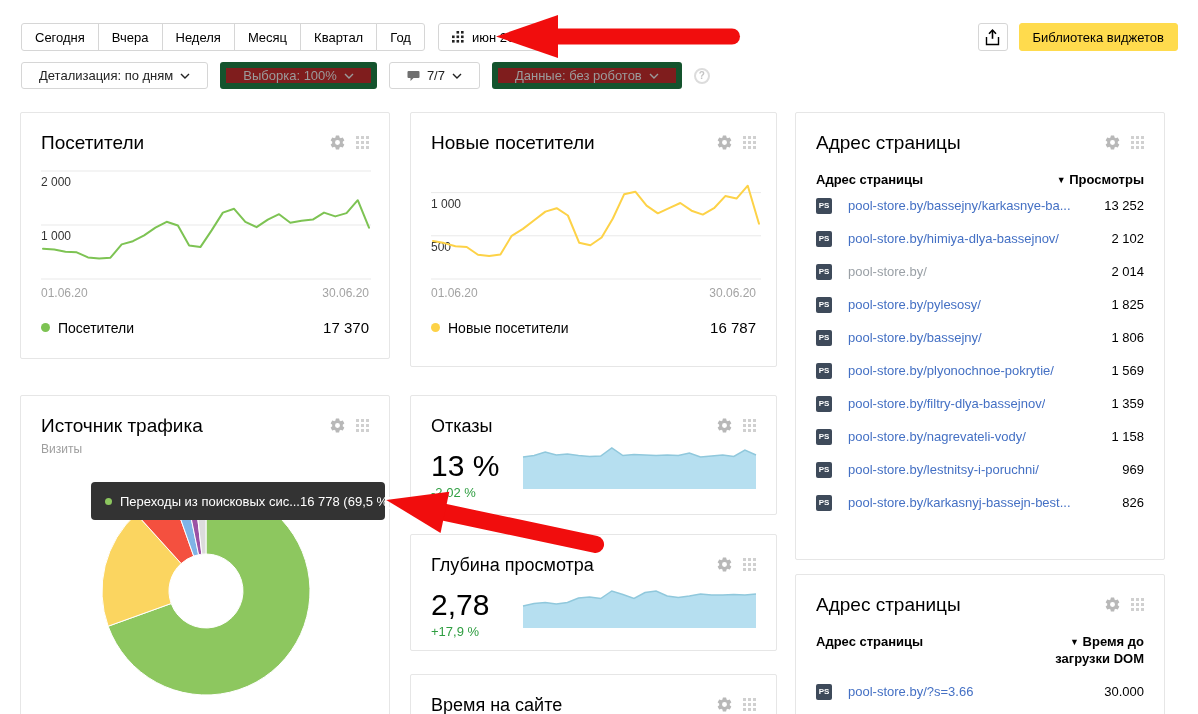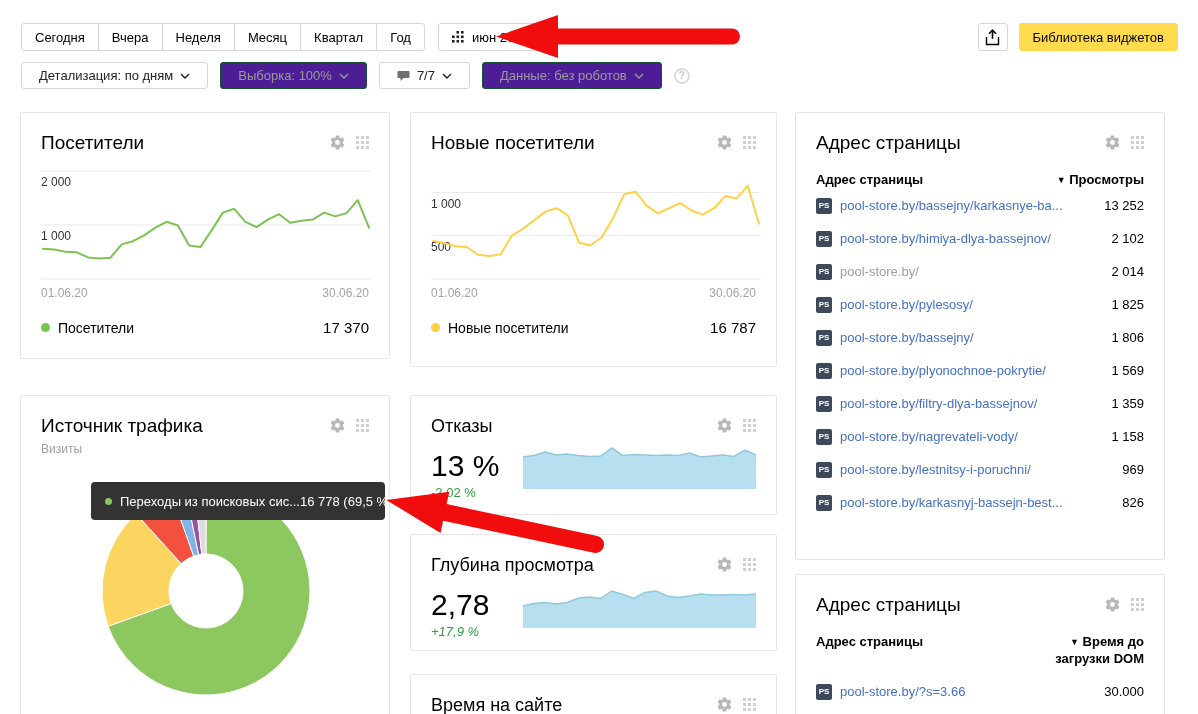--- a/index.html
+++ b/index.html
@@ -11,21 +11,21 @@
   .seg .btn{border-radius:0;margin-left:-1px}
   .seg .btn:first-child{border-radius:3px 0 0 3px;margin-left:0}
   .seg .btn:last-child{border-radius:0 3px 3px 0}
   .toolbar{position:absolute;left:21px;top:23px;display:flex;gap:13px}
   .actions{position:absolute;top:23px;right:20px;display:flex;gap:11px}
   .icon-btn{width:30px;justify-content:center;padding:0}
   .btn.yellow{background:#ffdb4d;border-color:#ffdb4d}
   .filters{position:absolute;left:21px;top:62px;display:flex;gap:12px;align-items:center}
   .filter{height:27px;border-radius:3px;display:inline-flex;align-items:center;gap:7px;padding:0 17px;font-size:13px;cursor:pointer;white-space:nowrap}
   .filter.solid{background:#fff;border:1px solid #d6d6d6;color:#222}
-  .filter.ghost{background:#4c1d95;border:1px solid #14532d;color:#9b9b9b}
+  .filter.ghost{background:#7f1d1d;border:6px solid #14532d;color:#9b9b9b}
   .help{width:16px;height:16px;border-radius:50%;border:2px solid #dcdcdc;color:#c4c4c4;
         display:inline-flex;align-items:center;justify-content:center;font-size:10px;font-weight:bold;cursor:pointer}
   .card{position:absolute;background:#fff;border:1px solid #e6e6e6;border-radius:2px;padding:18px 20px}
   .card-head{display:flex;justify-content:space-between;align-items:flex-start}
   .card-title{font-size:19px;font-weight:normal;line-height:24px}
   .card-icons{display:flex;gap:10px;align-items:center;margin-top:3px}
   .card-icons span{cursor:pointer;line-height:0}
   .subtitle{color:#9e9e9e;font-size:12px;margin-top:4px}
   .plot{margin-top:14px;line-height:0}
   .dates{display:flex;justify-content:space-between;color:#a3a3a3;font-size:12px;margin-top:5px}
@@ -34,21 +34,21 @@
   .dot{width:9px;height:9px;border-radius:50%;display:inline-block}
   .legend .val{font-size:15px}
   .thead{display:flex;justify-content:space-between;font-weight:bold;font-size:13px;margin-top:17px;line-height:16px}
   .thead .sortcol{text-align:right;cursor:pointer}
   .thead .narrow{width:118px}
   .tri{font-size:9px;position:relative;top:-1px}
   .trow{display:flex;align-items:center;justify-content:space-between;height:33px;font-size:13px}
   .link{display:inline-flex;align-items:center;color:#4470c4;text-decoration:none;cursor:pointer;overflow:hidden;white-space:nowrap}
   .link.muted{color:#9aa0a6}
   .fav{width:16px;height:16px;min-width:16px;background:#3e4a5a;color:#fff;font-size:8px;font-weight:bold;
-       display:inline-flex;align-items:center;justify-content:center;border-radius:2px;margin-right:8px}
+       display:inline-flex;align-items:center;justify-content:center;border-radius:2px;margin-right:16px}
   .num{color:#000}
   .kpi-val{font-size:30px;margin-top:12px;line-height:32px}
   .kpi-delta{font-size:13px;margin-top:3px}
   .spark{position:absolute;right:18px;top:32px;line-height:0}
   .tooltip{position:absolute;left:70px;top:86px;width:294px;height:38px;background:#333;border-radius:4px;
            color:#fff;display:flex;align-items:center;justify-content:space-between;padding:0 14px;z-index:6;font-size:13px}
   .tooltip .lab{display:flex;align-items:center;gap:8px;white-space:nowrap}
   .tooltip .tval{white-space:nowrap}
   .donut-host{position:absolute;left:73px;top:83px;line-height:0}
   .arrow{position:absolute;pointer-events:none;z-index:10}
@@ -417,21 +417,21 @@
               <rect x="5" y="5" width="3" height="3"></rect>
               <rect x="10" y="5" width="3" height="3"></rect>
               <rect x="0" y="10" width="3" height="3"></rect>
               <rect x="5" y="10" width="3" height="3"></rect>
               <rect x="10" y="10" width="3" height="3"></rect>
             </g>
           </svg></span>
     </div>
   </div>
   <div class="kpi-val">2,78</div>
-  <div class="kpi-delta" style="color: rgb(47, 158, 65); font-style: italic;">+17,9 %</div>
+  <div class="kpi-delta" style="color: rgb(47, 158, 65);">+17,9 %</div>
   <div class="spark"><svg width="237" height="62">
         <path d="M2,61 L2.0,39.0 L13.1,36.5 L24.2,35.5 L35.3,37.0 L46.4,35.5 L57.5,31.0 L68.6,30.0 L79.7,31.5 L90.8,24.0 L101.9,27.5 L113.0,31.5 L124.0,25.5 L135.1,24.0 L146.2,29.0 L157.3,30.5 L168.4,29.0 L179.5,27.0 L190.6,28.0 L201.7,28.0 L212.8,27.5 L223.9,28.0 L235.0,27.0 L235,61 Z" fill="#b6dff0"></path>
         <polyline points="2.0,39.0 13.1,36.5 24.2,35.5 35.3,37.0 46.4,35.5 57.5,31.0 68.6,30.0 79.7,31.5 90.8,24.0 101.9,27.5 113.0,31.5 124.0,25.5 135.1,24.0 146.2,29.0 157.3,30.5 168.4,29.0 179.5,27.0 190.6,28.0 201.7,28.0 212.8,27.5 223.9,28.0 235.0,27.0" fill="none" stroke="#90c8dc" stroke-width="1.5"></polyline>
       </svg></div>
 </section>
 
 <section class="card" style="left:410px;top:674px;width:367px;height:110px">
   <div class="card-head">
     <h2 class="card-title" style="font-size:18px">Время на сайте</h2>
     <div class="card-icons">

